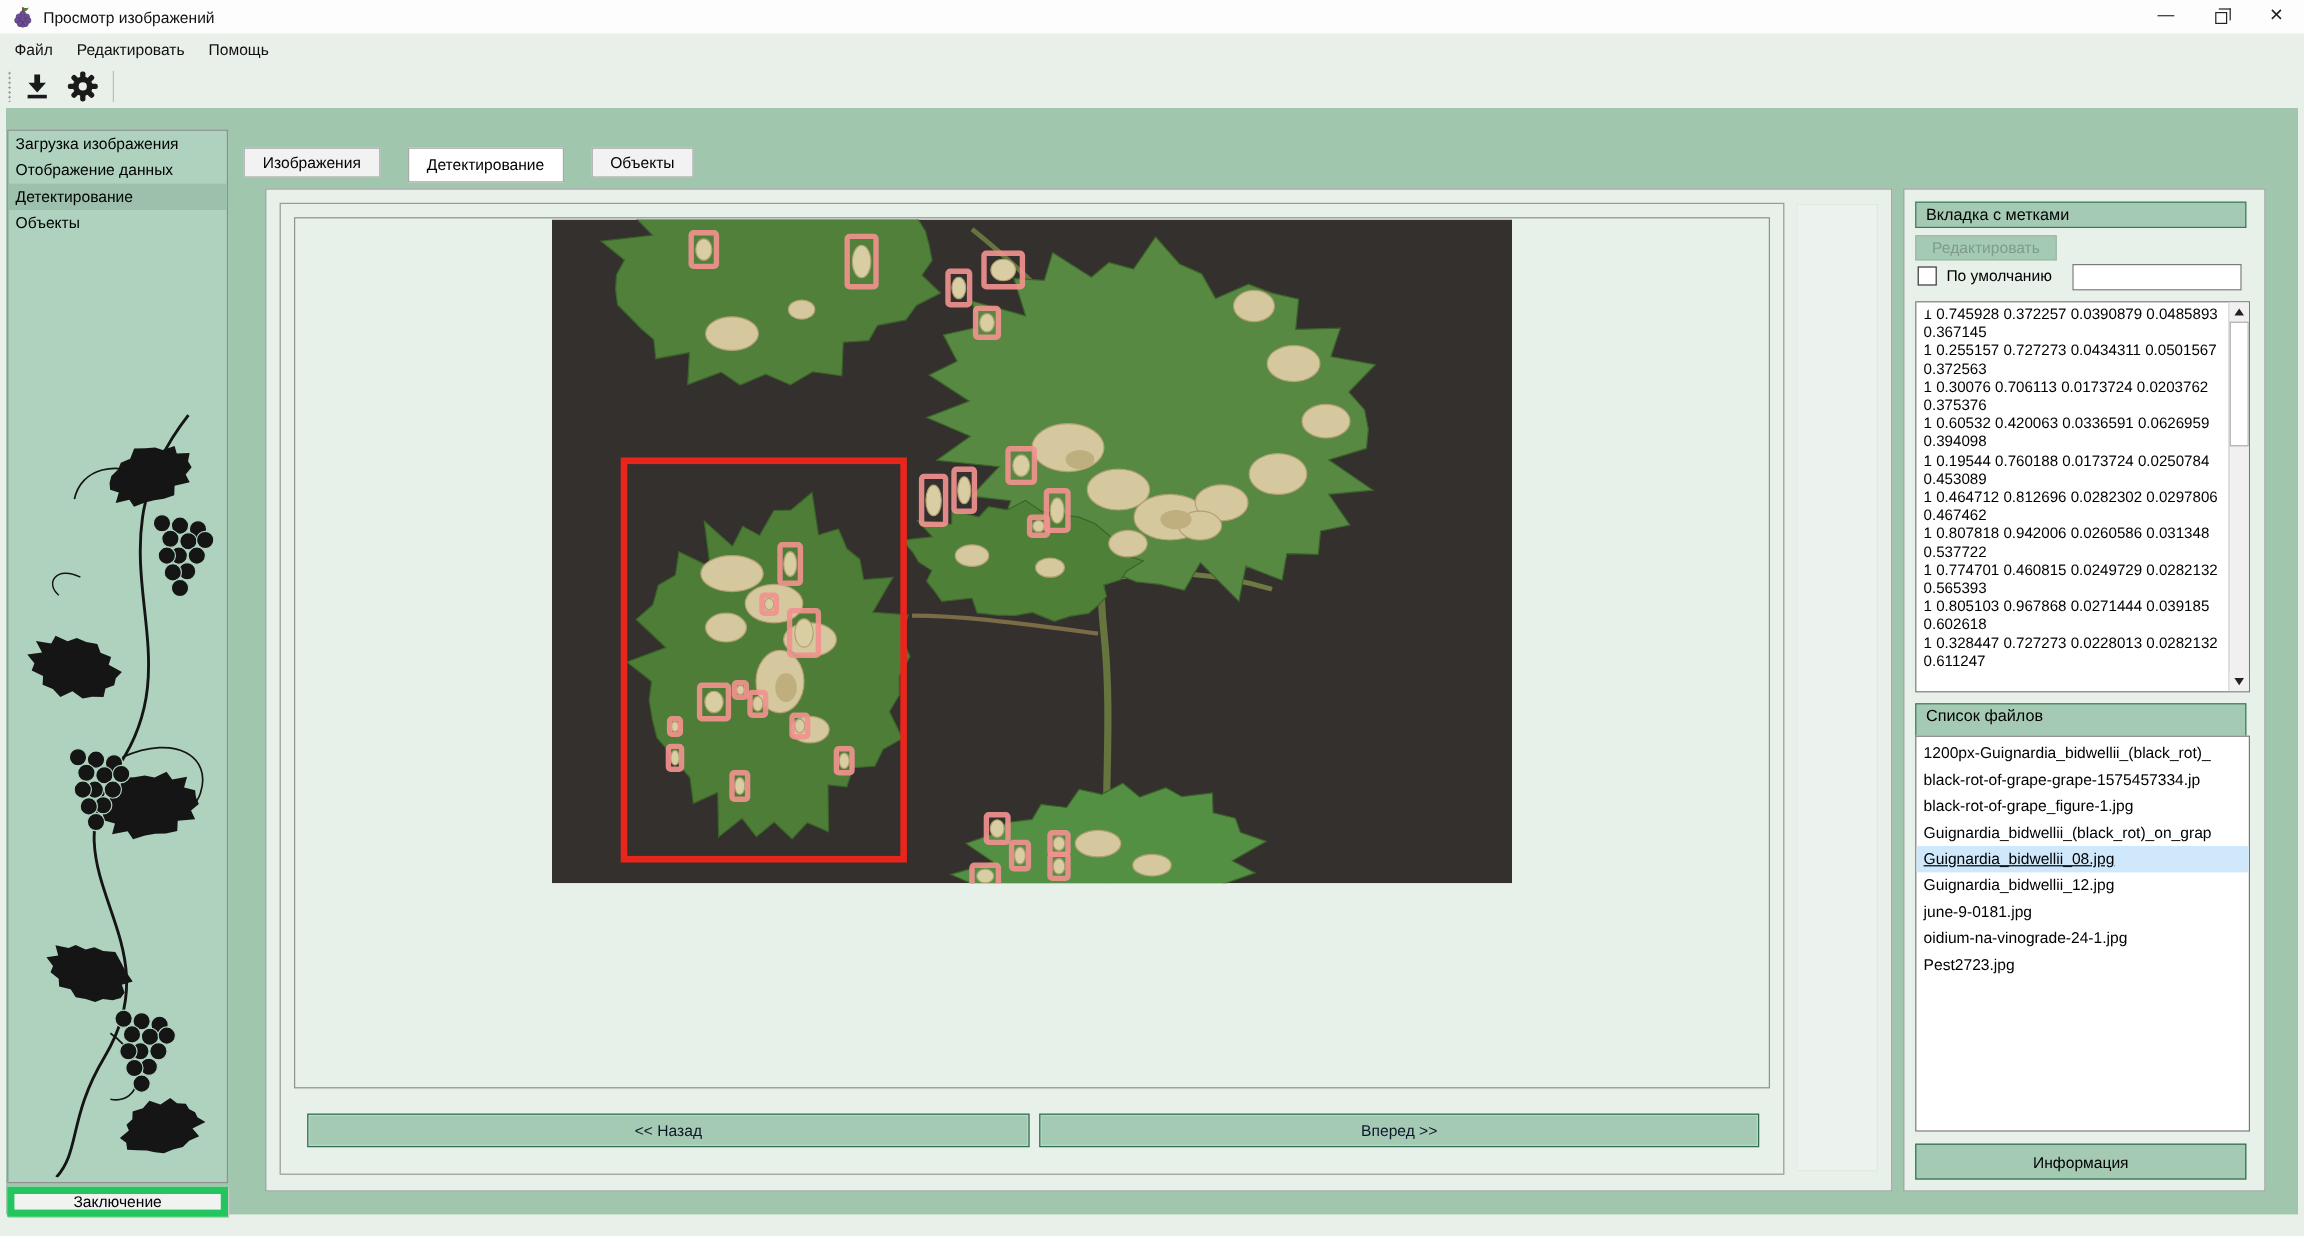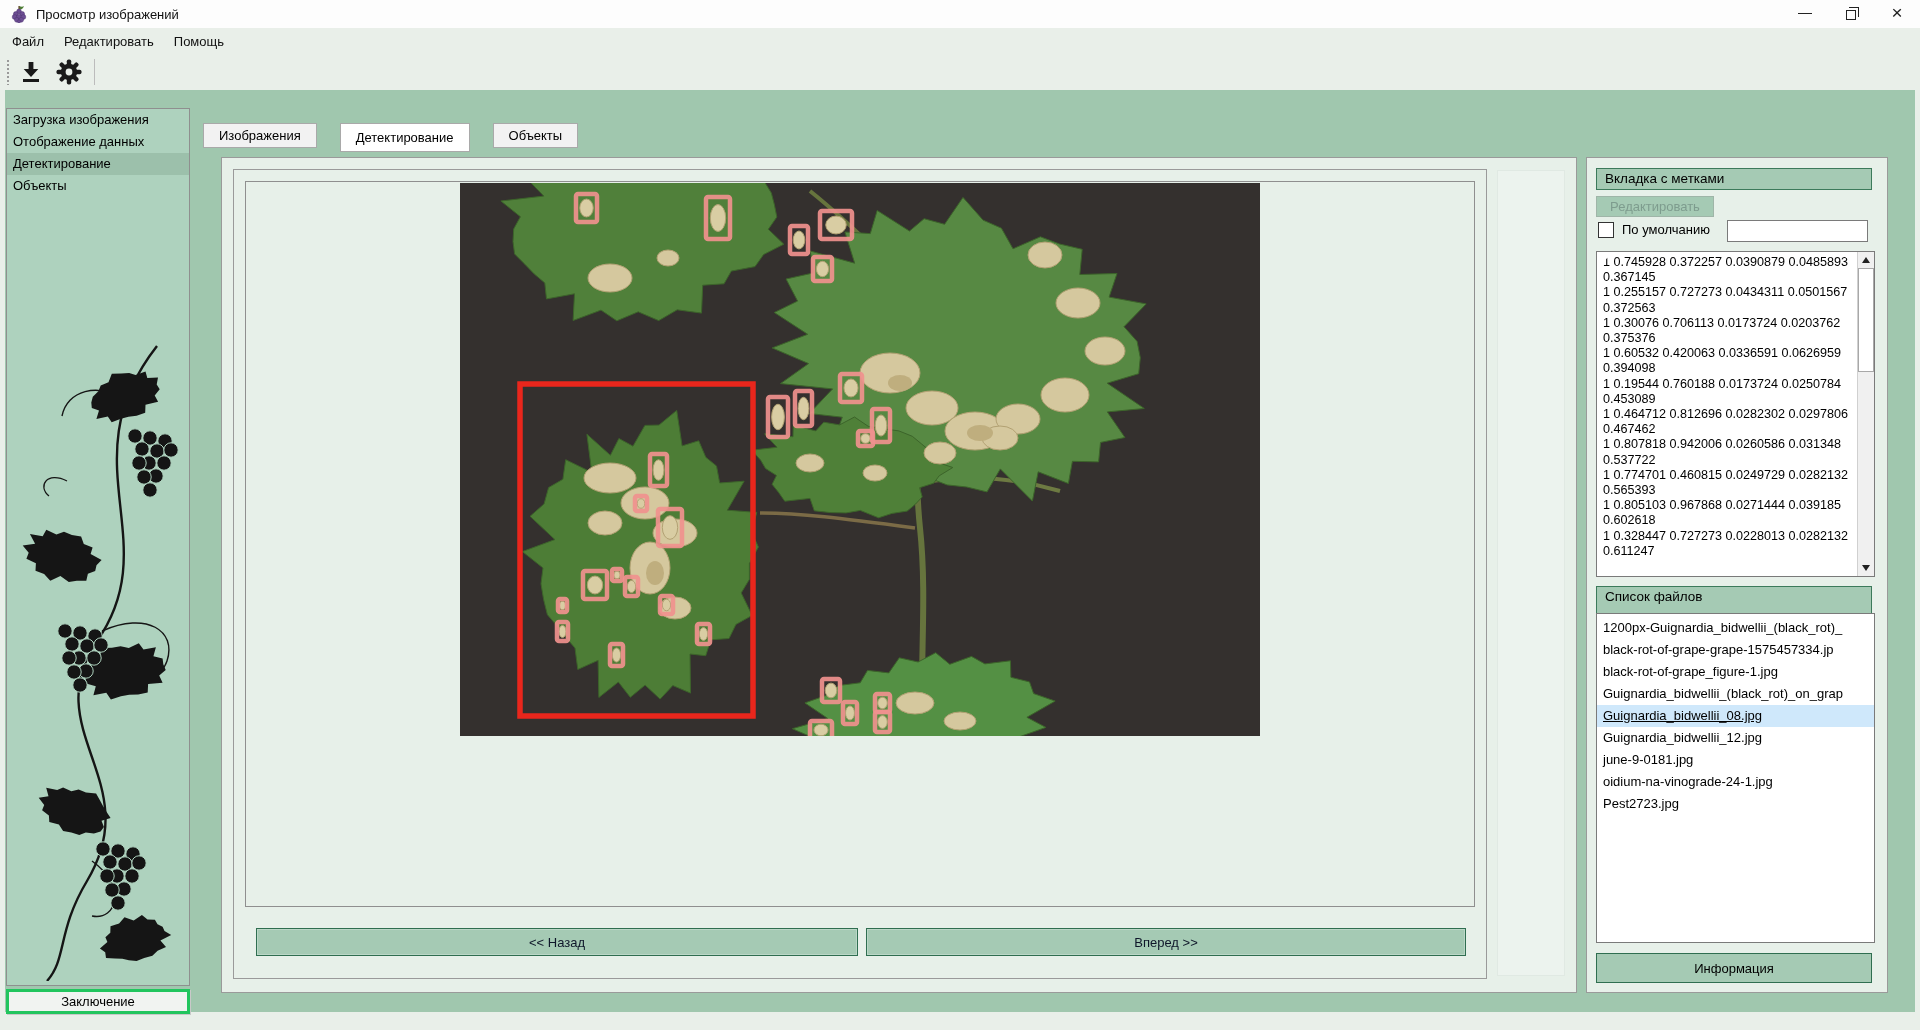--- a/index.html
+++ b/index.html
@@ -27,21 +27,21 @@
   #toolbar-sep { width:1px; height:26px; background:#bcbcbc; margin-left:8px; }
 
   
   #main { left:5px; top:90px; width:1910px; height:922px; background:#a0c7ae; }
 
   
   #sidebar { left:6px; top:108px; width:184px; height:878px; background:#aed2be; border:1px solid #8f8f8f; overflow:hidden; }
   .side-item { height:22px; line-height:22px; font-size:13px; padding-left:6px; color:#000; white-space:nowrap; }
   .side-item.selected { background:#9cc0ab; }
   #vine-svg { position:absolute; left:0px; top:232px; width:182px; height:640px; }
-  #conclusion-btn { left:6px; top:989px; width:184px; height:25px; background:#f1f3f1; border:3px solid #22c55e; font-size:13px; display:flex; align-items:center; justify-content:center; box-shadow:1px 1px 0 #c9c9c9; }
+  #conclusion-btn { left:6px; top:989px; width:184px; height:25px; background:#f1f3f1; border:6px solid #22c55e; font-size:13px; display:flex; align-items:center; justify-content:center; box-shadow:1px 1px 0 #c9c9c9; }
 
   
   #tabs { left:203px; top:107px; height:29px; display:flex; align-items:flex-start; gap:23px;margin-top:16px; }
   .tab { height:25px; line-height:23px; background:#f2f2f2; border:1px solid #a9a9a9; font-size:13px; padding:0 15px; color:#000; }
   .tab.active { height:29px; line-height:27px; background:#ffffff; }
 
   
   #central-panel { left:221px; top:157px; width:1356px; height:836px; background:#e7f0e9; border:1px solid #9a9a9a; }
   #inner-panel { left:233px; top:169px; width:1254px; height:810px; border:1px solid #9a9a9a; }
   #image-box { left:245px; top:181px; width:1230px; height:726px; border:1px solid #8f8f8f; background:#e7f0e9; }

